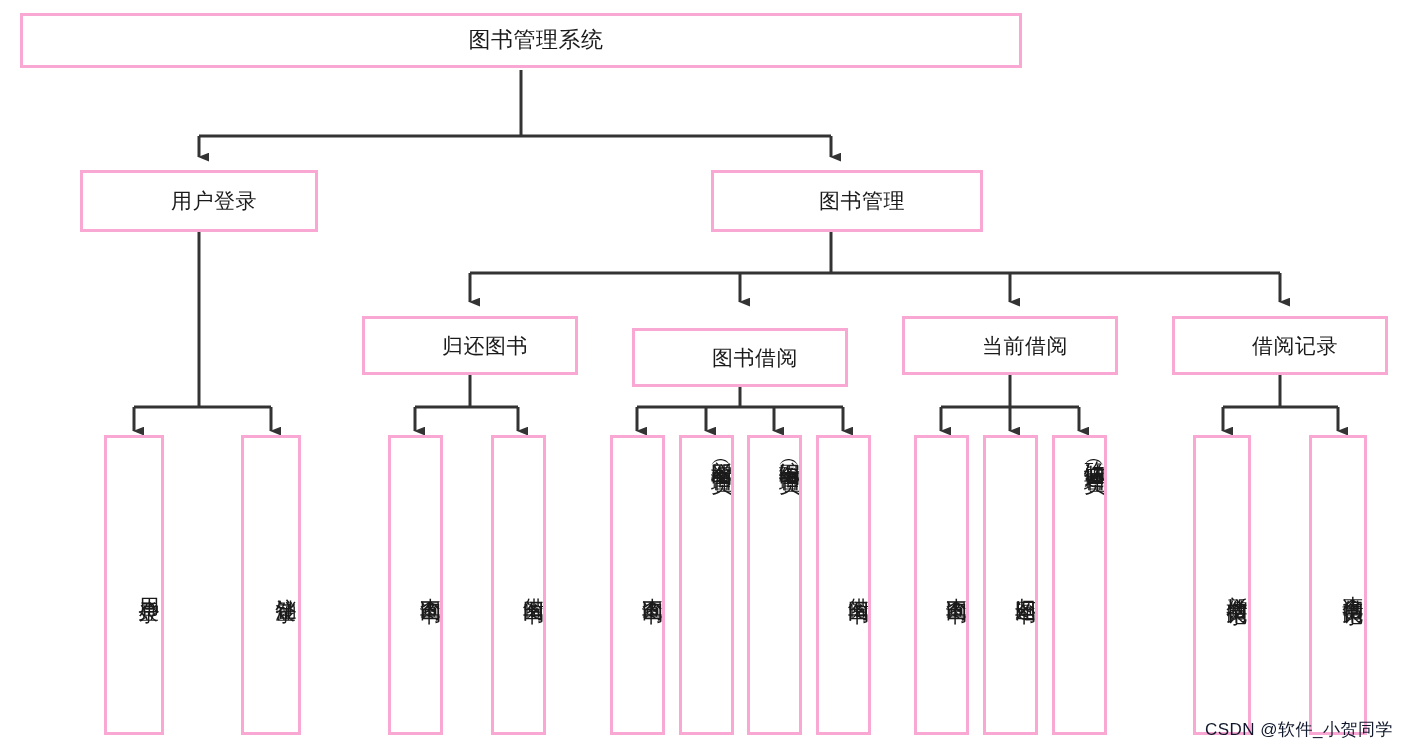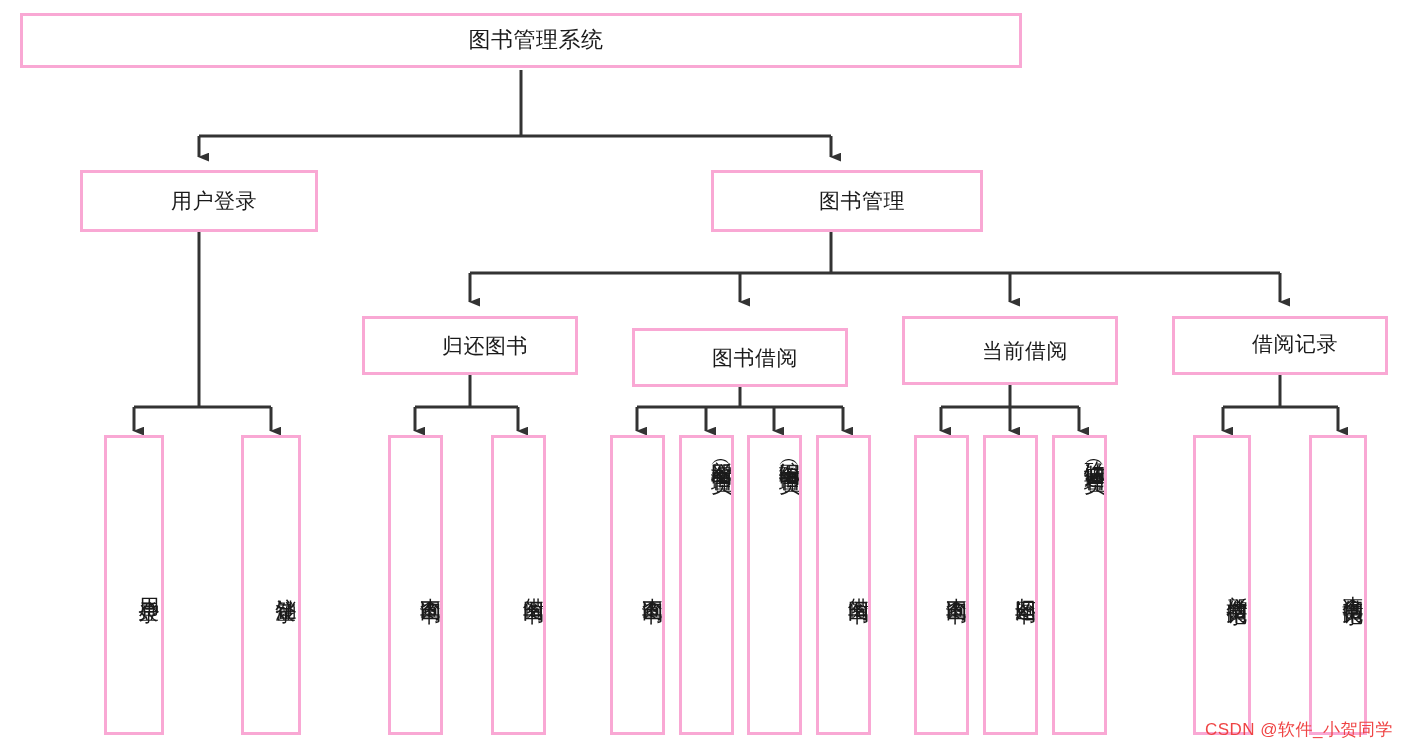--- a/index.html
+++ b/index.html
@@ -65,21 +65,21 @@
   }
   .leaf.center-v {
     align-items: center;
     padding-top: 0;
   }
   #watermark {
     position: absolute;
     right: 12px;
     bottom: 6px;
     font-size: 17px;
-    color: #ef4444;
+    color: #0f172a;
     letter-spacing: 0.5px;
     white-space: nowrap;
     pointer-events: none;
   }
 </style>
 </head>
 <body>
 
 <div id="diagram-root">
 
@@ -155,24 +155,24 @@
   <div class="node-box" style="left:711px; top:170px; width:272px; height:62px;">
     <span class="node-label-h">图书管理</span>
   </div>
 
   <div class="node-box" style="left:362px; top:316px; width:216px; height:59px;">
     <span class="node-label-h">归还图书</span>
   </div>
   <div class="node-box" style="left:632px; top:328px; width:216px; height:59px;">
     <span class="node-label-h">图书借阅</span>
   </div>
-  <div class="node-box" style="left:902px; top:316px; width:216px; height:69px;">
+  <div class="node-box" style="left:902px; top:316px; width:216px; height:59px;">
     <span class="node-label-h">当前借阅</span>
   </div>
-  <div class="node-box" style="left:1172px; top:316px; width:216px; height:59px;font-family:Liberation Mono, monospace;">
+  <div class="node-box" style="left:1172px; top:316px; width:216px; height:59px;">
     <span class="node-label-h">借阅记录</span>
   </div>
 
   <div class="node-box leaf center-v" style="left:104px; top:435px; width:60px; height:300px;">
     <span class="node-label-v">用户登录</span>
   </div>
   <div class="node-box leaf center-v" style="left:241px; top:435px; width:60px; height:300px;">
     <span class="node-label-v">注销登录</span>
   </div>
 

